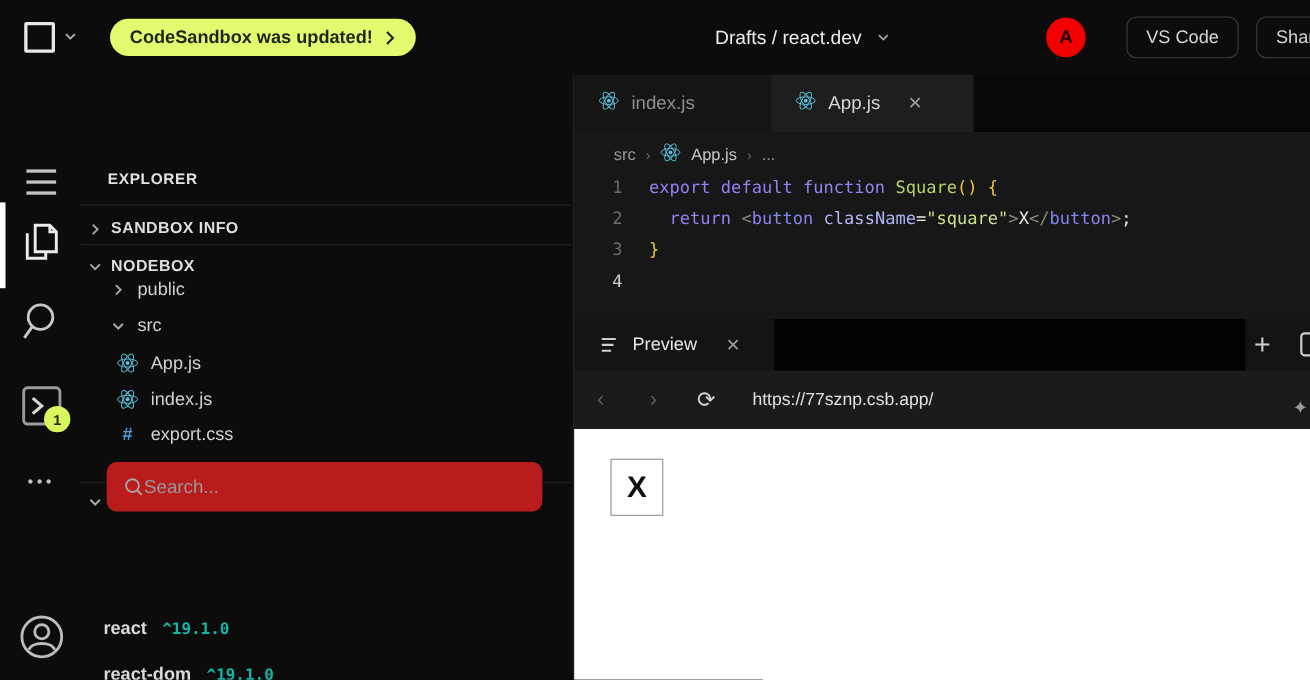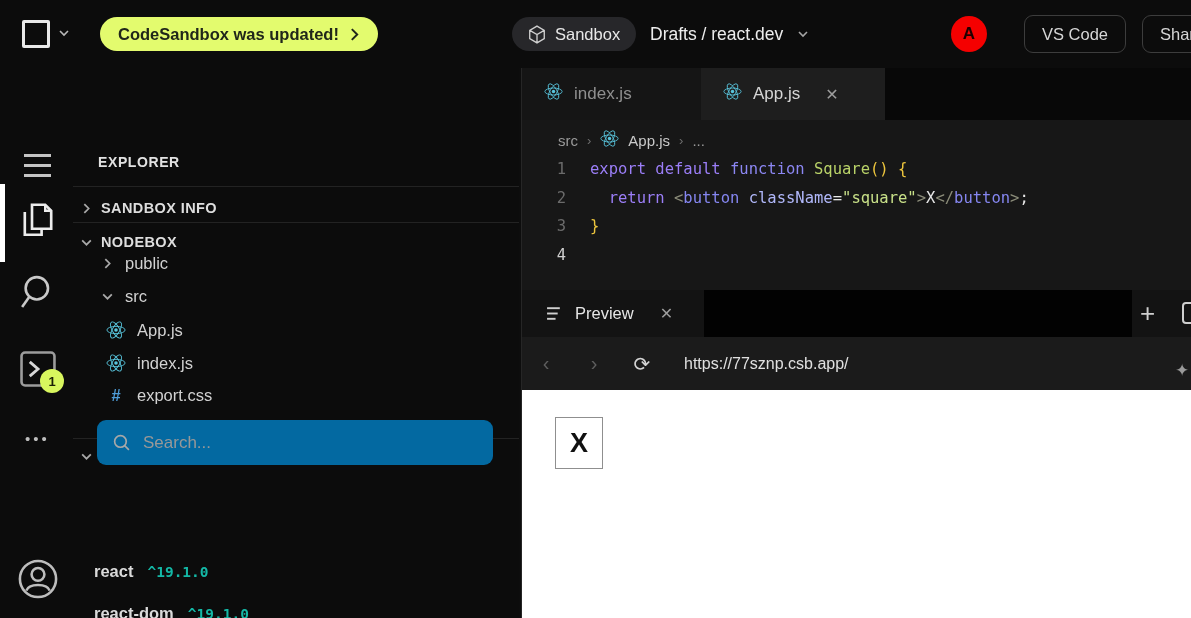--- a/index.html
+++ b/index.html
@@ -46,22 +46,22 @@
   #explorer-title { left:25px; top:86px; font-size:14px; font-weight:700; letter-spacing:.6px; color:#e2e2e2; }
   #explorer-more { left:468px; top:82px; color:#cfcfcf; font-size:15px; letter-spacing:2px; cursor:pointer; position:absolute; }
   .section-row { position:absolute; left:7px; display:flex; align-items:center; gap:8px;
     font-size:14.5px; font-weight:700; letter-spacing:.4px; color:#dedede; cursor:pointer; }
   .tree { position:absolute; left:0; top:186px; width:446px; }
   .tree-row { height:33px; display:flex; align-items:flex-start; cursor:pointer; font-size:16.5px; color:#d2d2d2; }
   .tree-row.clipped { height:16px; overflow:hidden; }
   .tree-row .tw { display:flex; align-items:center; gap:11px; }
   .chev { stroke:#a9a9a9; fill:none; stroke-width:1.6; }
   .file-ic { width:20px; display:inline-flex; justify-content:center; font-weight:700; }
-  #dep-search { left:24px; top:352px; width:396px; height:45px; background:#0369a1; border-radius:9px;
-    display:flex; align-items:center; gap:12px; padding:0 15px; position:absolute; }
+  #dep-search { left:24px; top:352px; width:396px; height:45px; background:#b91c1c; border-radius:9px;
+    display:flex; align-items:center; gap:0; padding:0 15px; position:absolute; }
   #dep-search input { background:transparent; border:none; outline:none; color:#cfcfcf;
     font-size:17px; width:320px; font-family:"Liberation Sans",sans-serif; }
   #dep-search input::placeholder { color:#989898; }
   .dep-row { position:absolute; left:21px; display:flex; align-items:baseline; gap:14px;font-weight:bold; }
   .dep-name { font-size:16.5px; color:#dadada; }
   .dep-ver { font-size:14.5px; color:#14b8a6; font-family:"DejaVu Sans Mono",monospace; }
 
   
   #editor { left:521px; top:68px; width:670px; height:222px; background:#080808; border-left:1px solid #262626; }
   #tabstrip { position:absolute; left:0; top:0; width:670px; height:52px; display:flex; }
@@ -111,26 +111,20 @@
     <div id="logo-box" class="abs"></div>
     <svg id="logo-chevron" class="abs chev-down" viewBox="0 0 12 12">
         <path d="M2 4 L6 8 L10 4" fill="none" stroke="#b9b9b9" stroke-width="1.6"></path>
       </svg>
     <div id="update-pill" class="abs">
       <span>CodeSandbox was updated!</span>
       <svg width="11" height="13" viewBox="0 0 8 12">
           <path d="M1.5 1 L6.5 6 L1.5 11" fill="none" stroke-width="1.8"></path>
         </svg>
     </div>
-    <div id="sandbox-badge" class="abs">
-      <svg width="18" height="19" viewBox="0 0 16 17">
-        <path d="M8 1 L14.5 4.8 L14.5 12.2 L8 16 L1.5 12.2 L1.5 4.8 Z M1.5 4.8 L8 8.5 L14.5 4.8 M8 8.5 L8 16" fill="none" stroke="#cfcfcf" stroke-width="1.2"></path>
-        </svg>
-      <span>Sandbox</span>
-    </div>
     <div id="project-breadcrumb" class="abs">
       <span>Drafts / react.dev</span>
       <svg class="chev-down" viewBox="0 0 12 12">
           <path d="M2 4 L6 8 L10 4" fill="none" stroke="#a5a5a5" stroke-width="1.6"></path>
         </svg>
     </div>
     <div id="avatar" class="abs">
       <span>A</span>
     </div>
     <div id="vscode-btn" class="abs top-btn">

